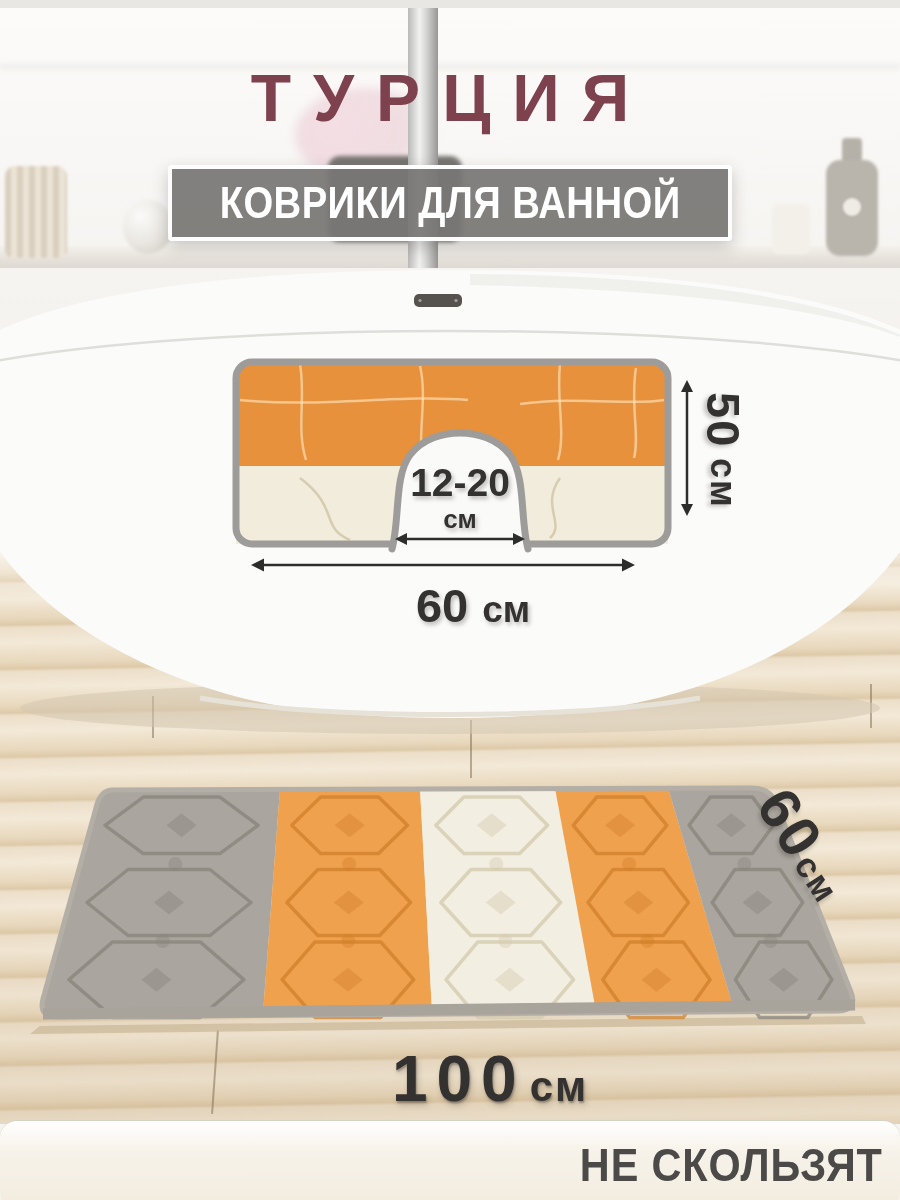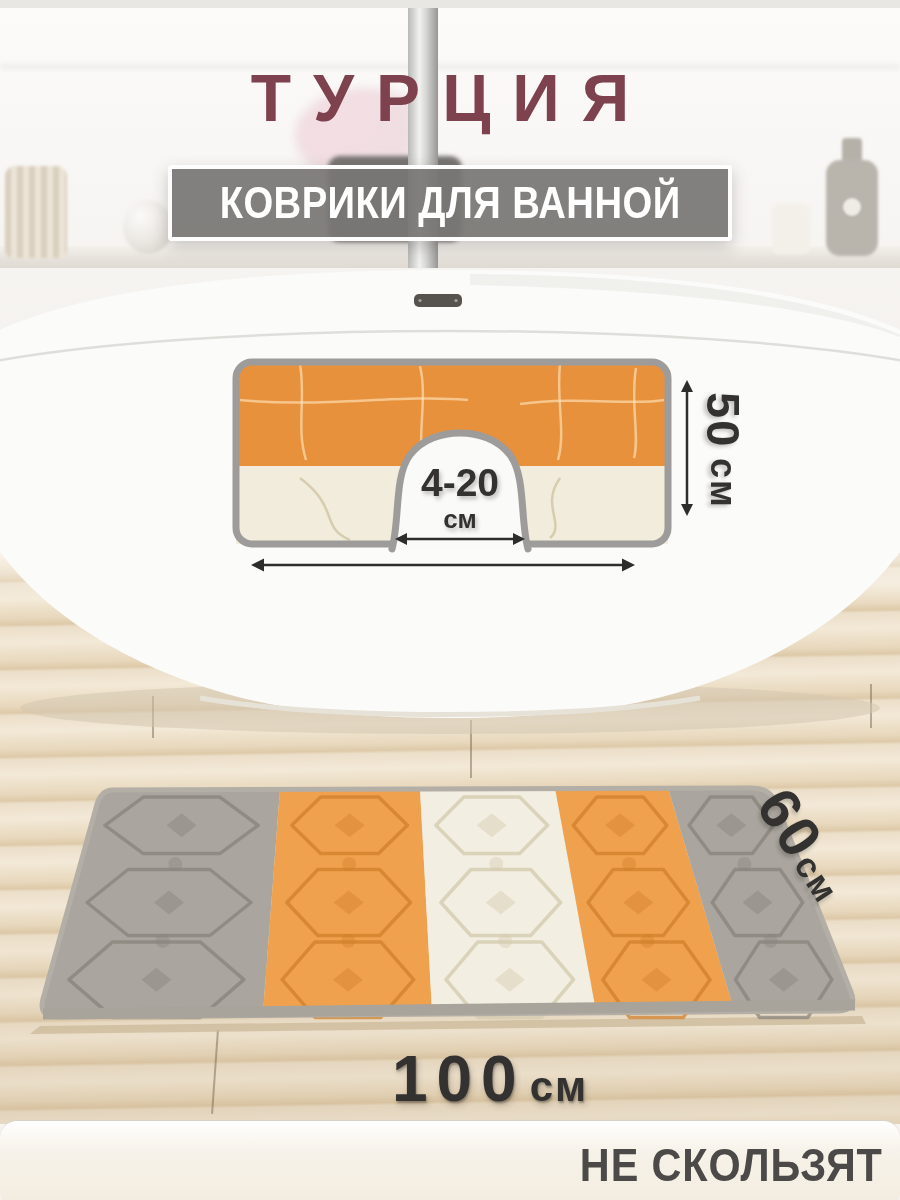--- a/index.html
+++ b/index.html
@@ -240,22 +240,25 @@
                L 60,1009 Q 38,1010 43,991 L 96,800 Q 100,782 113,782 Z" fill="none" stroke="#b3aea6" stroke-width="5"></path>
       <path d="M 43,1006 L 855,997" fill="none" stroke="#a8a39b" stroke-width="11"></path>
     </g>
   </svg>
 
   <div class="dim dim-height">
     <span>50</span>
     <span class="unit">см</span>
   </div>
   <div class="dim dim-cutout">
-    <span class="value">4-20</span>
+    <span class="value">12-20</span>
     <span class="unit">см</span>
+  </div>
+  <div class="dim dim-width">
+    <span>60</span><span class="unit">см</span>
   </div>
   <div class="dim dim-side">
     <span>60</span><span class="unit">см</span>
   </div>
   <div class="dim dim-length">
     <span>100</span><span class="unit">см</span>
   </div>
 
   <div class="bottom-strip">
     <span>НЕ СКОЛЬЗЯТ</span>

